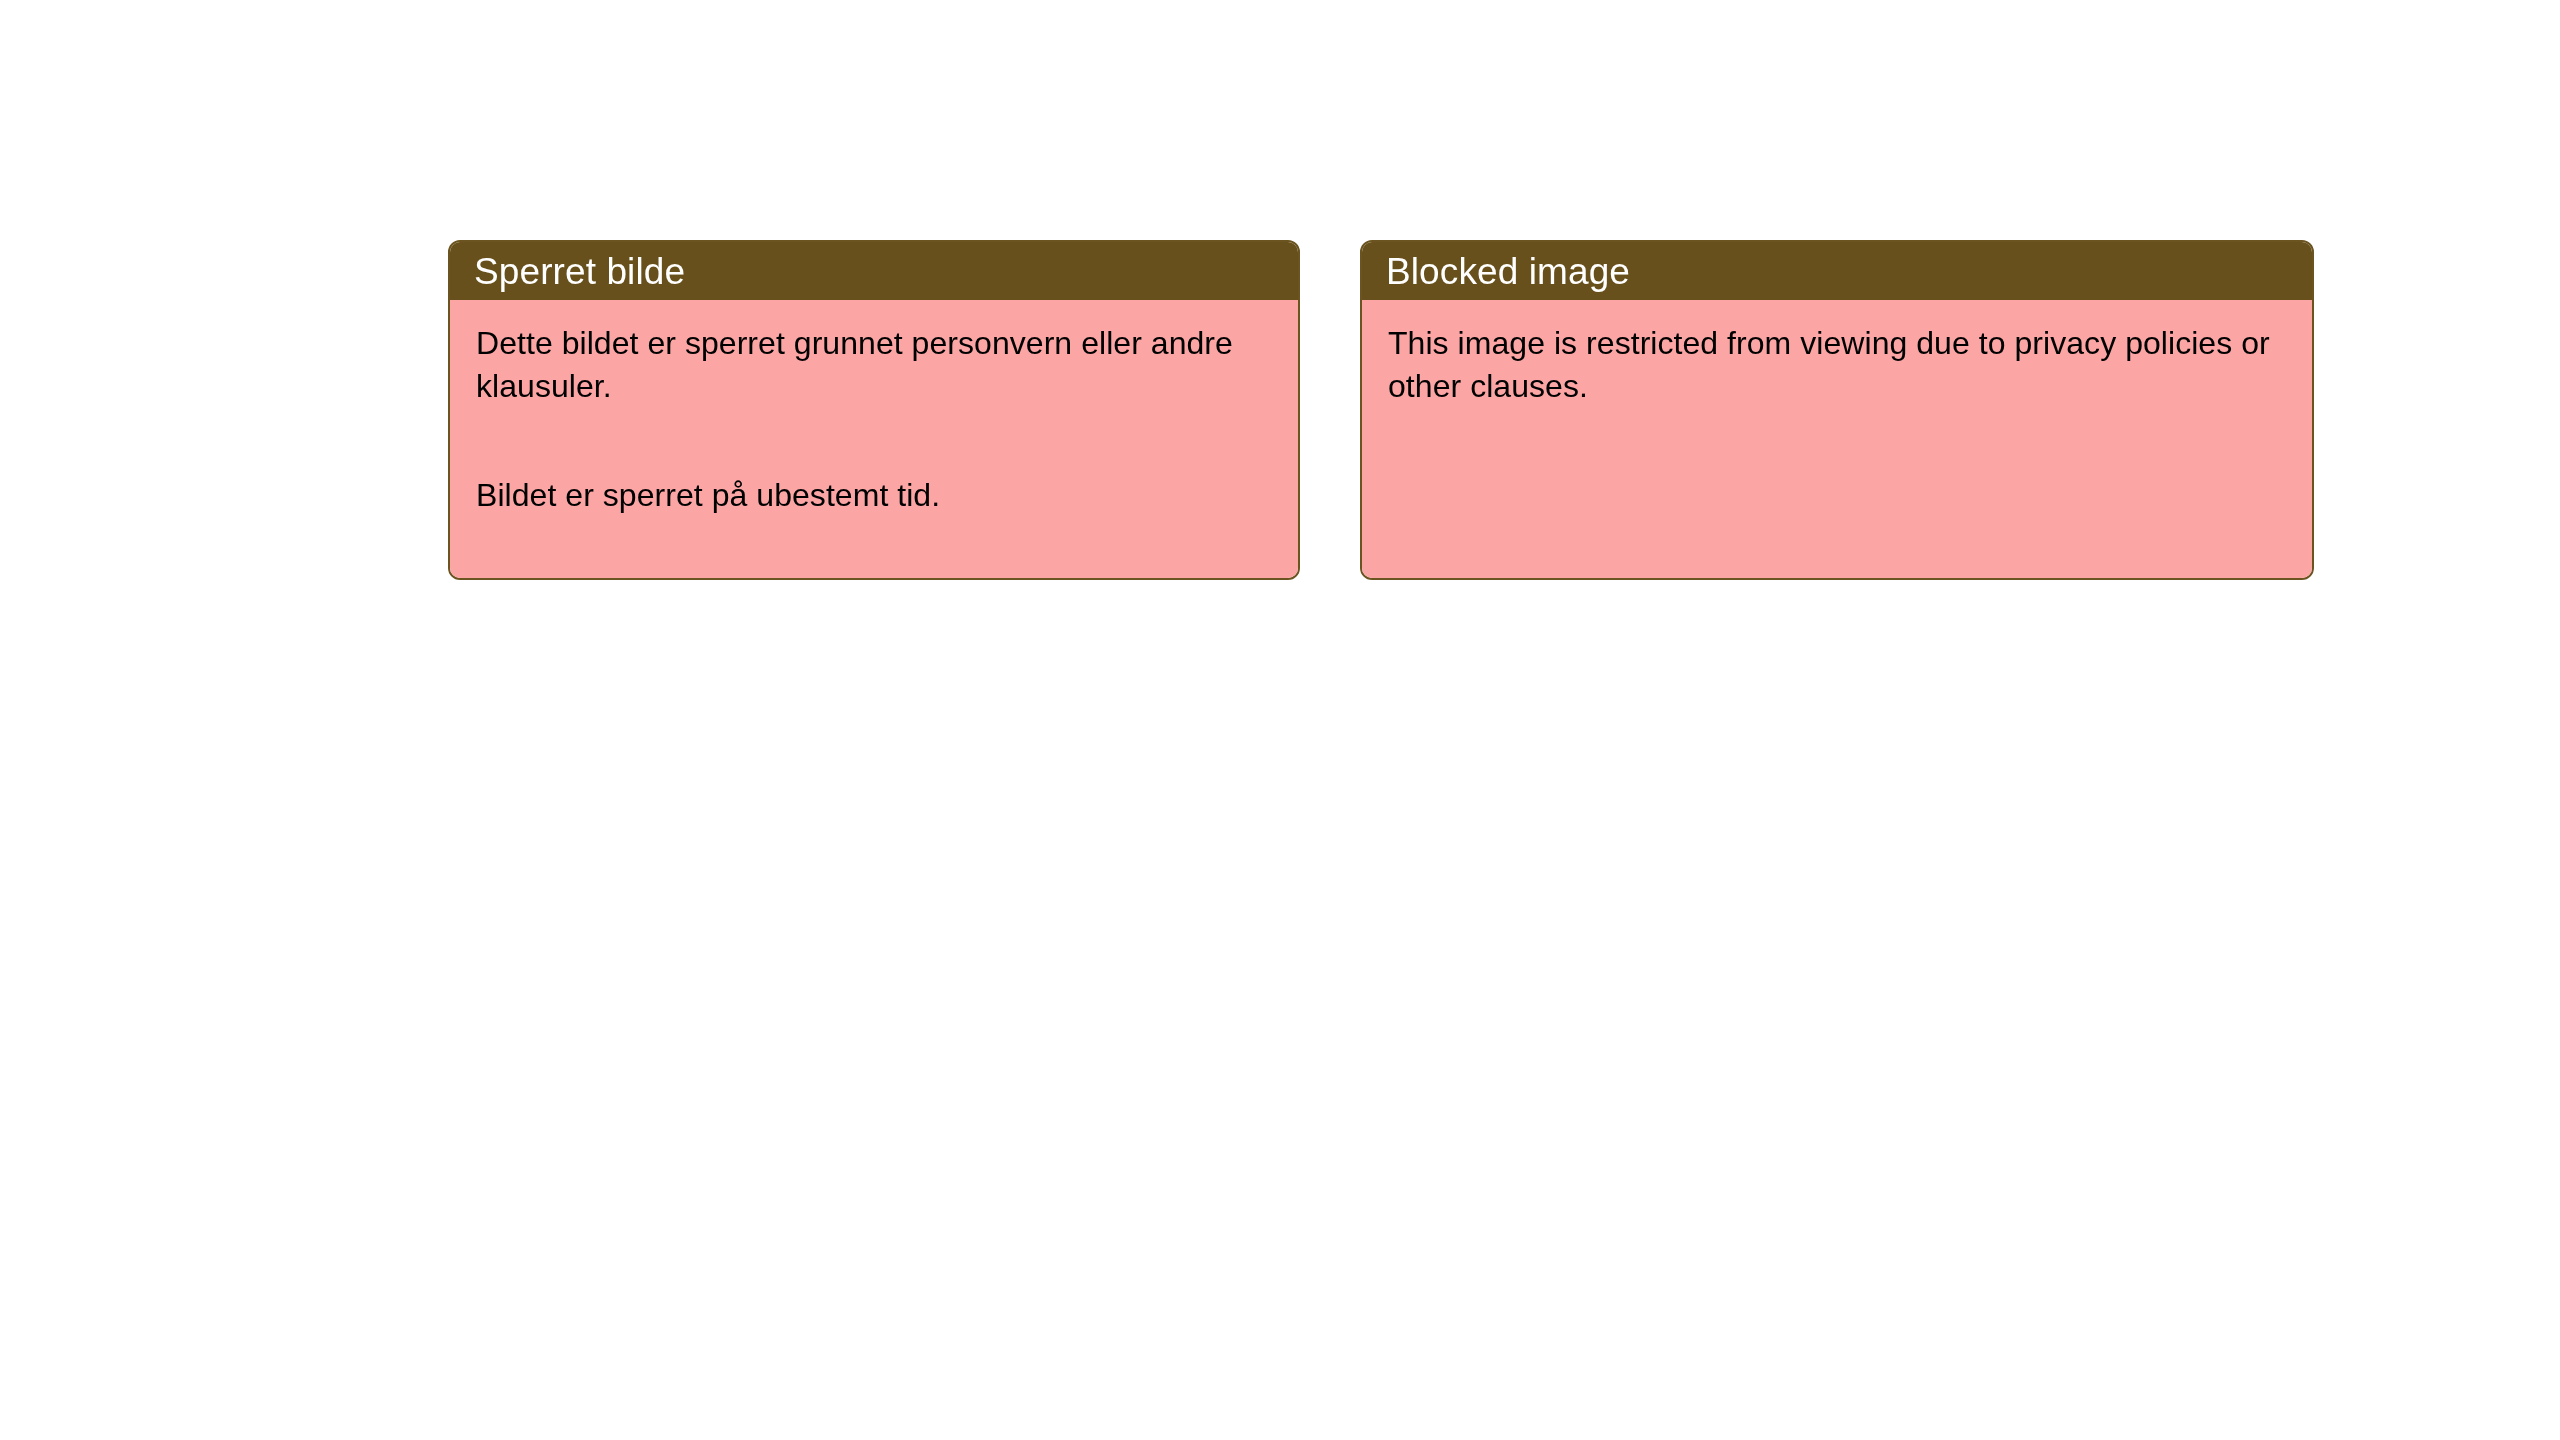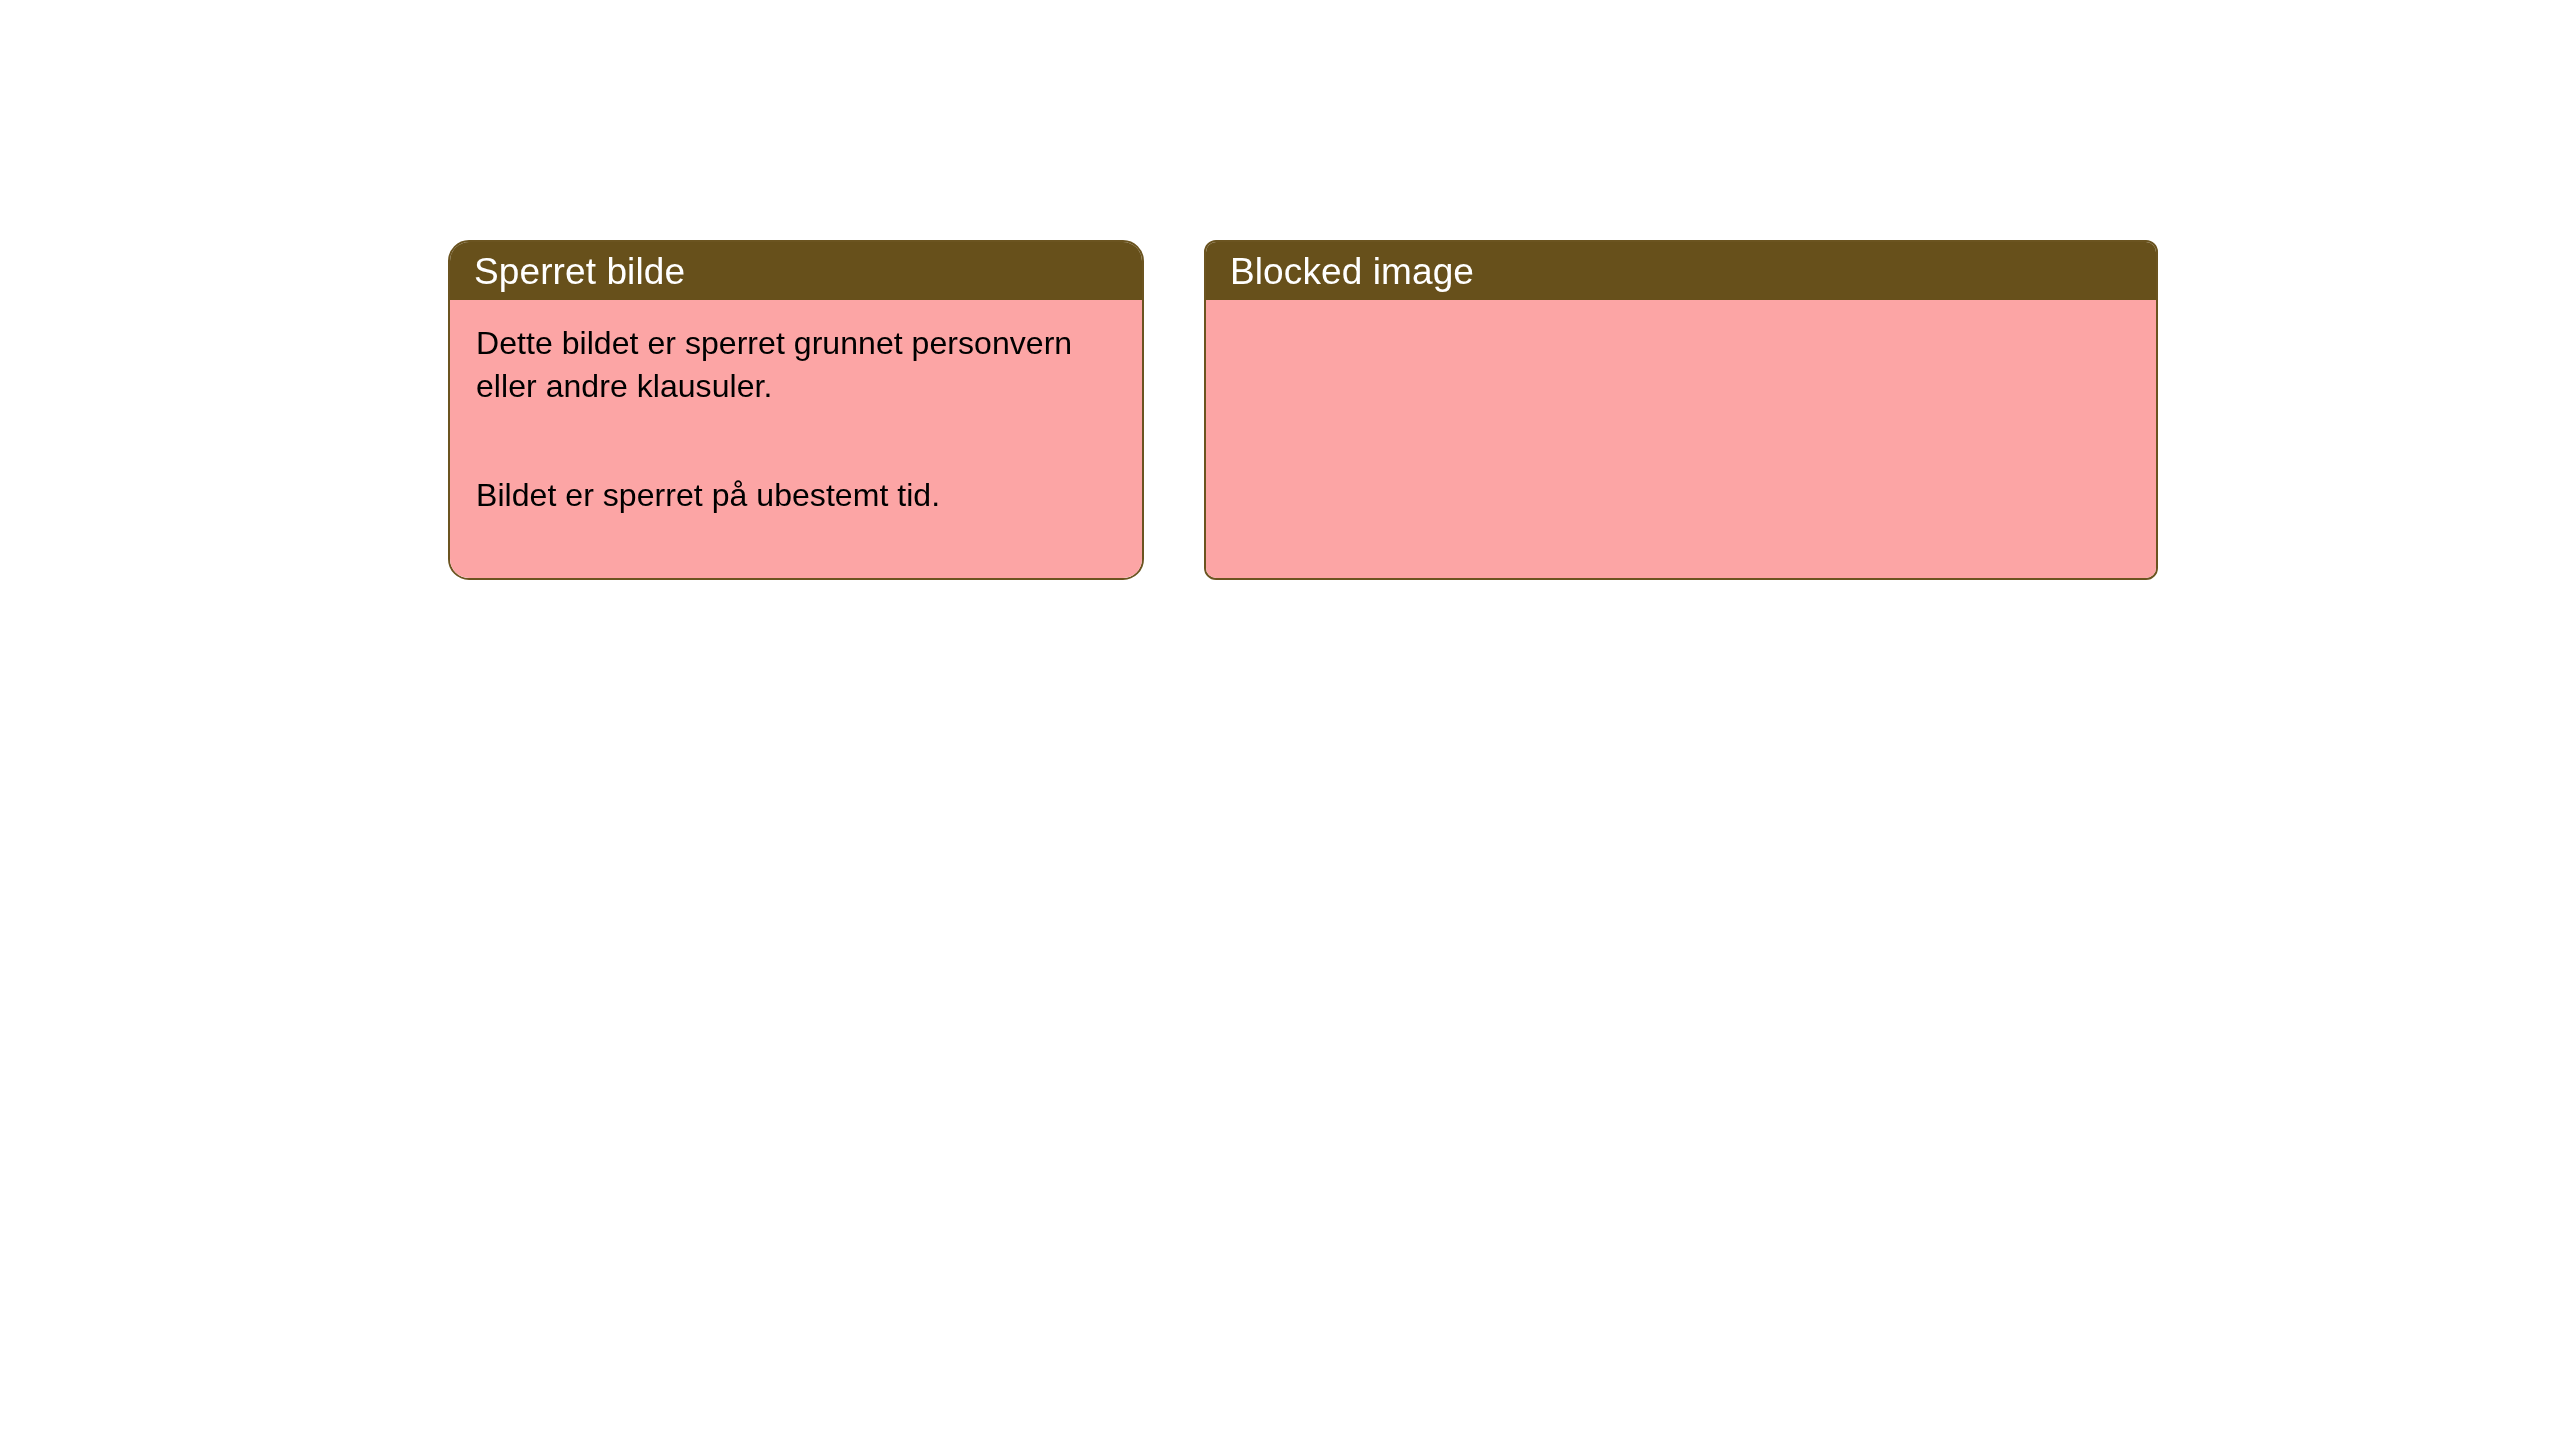--- a/index.html
+++ b/index.html
@@ -31,23 +31,22 @@
     background: #ffffff;
     border: 2px solid #6b5420;
     border-radius: 12px;
     box-sizing: border-box;
     overflow: hidden;
     display: flex;
     flex-direction: column;
   }
 
   .notice-card.card-no {
-    width: 696px;
+    width: 852px;
     height: 340px;
-    border-radius: 21px;
   }
 
   .notice-card.card-en {
     width: 954px;
     height: 340px;
   }
 
   .card-header {
     background: #67501b;
     color: #ffffff;
@@ -100,16 +99,17 @@
       <p class="card-paragraph">Dette bildet er sperret grunnet personvern eller andre klausuler.</p>
       <p class="card-paragraph">Bildet er sperret på ubestemt tid.</p>
     </div>
   </section>
 
   <section class="notice-card card-en">
     <div class="card-header">
       <span class="card-header-title">Blocked image</span>
     </div>
     <div class="card-body">
+      <p class="card-paragraph">This image is restricted from viewing due to privacy policies or other clauses.</p>
     </div>
   </section>
 
 </div>
 
 </body></html>

